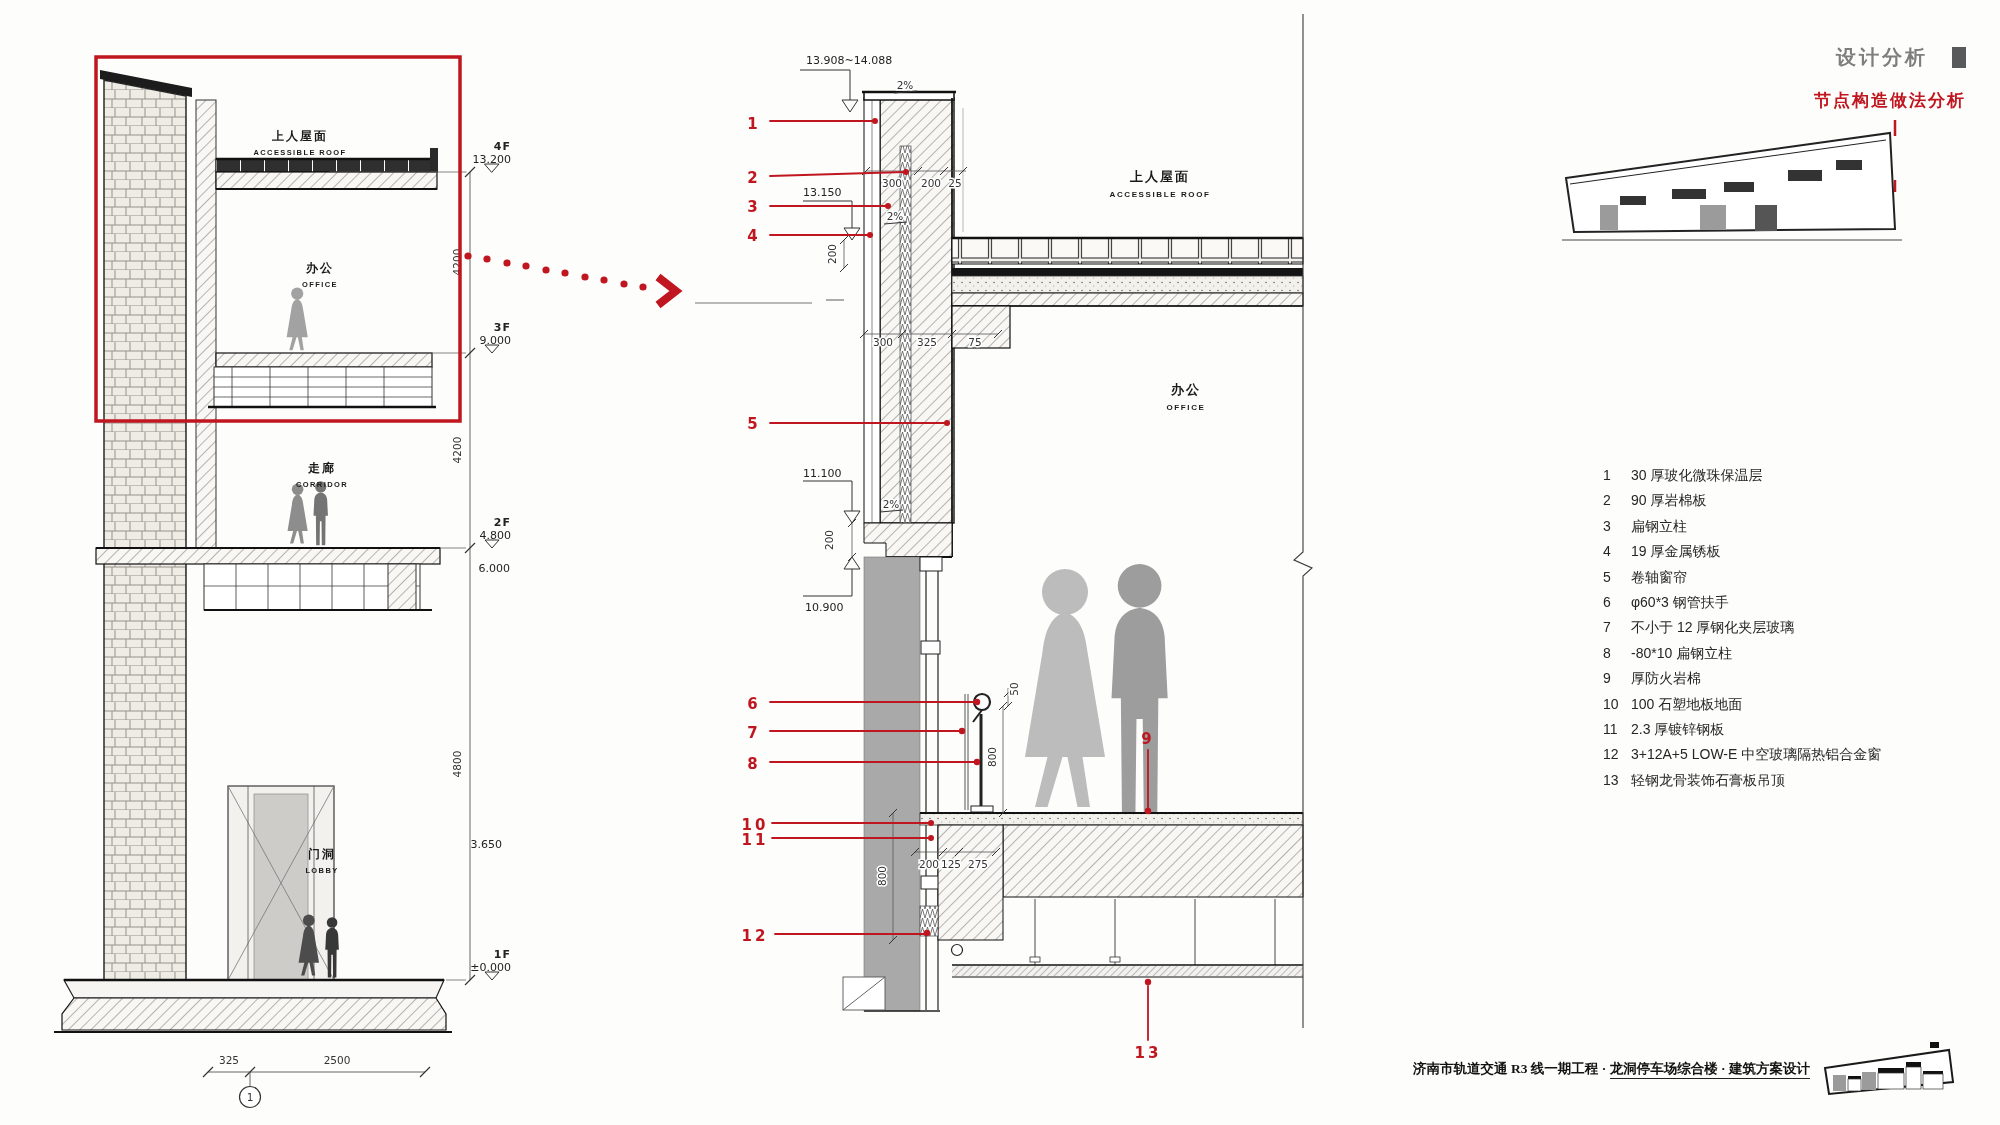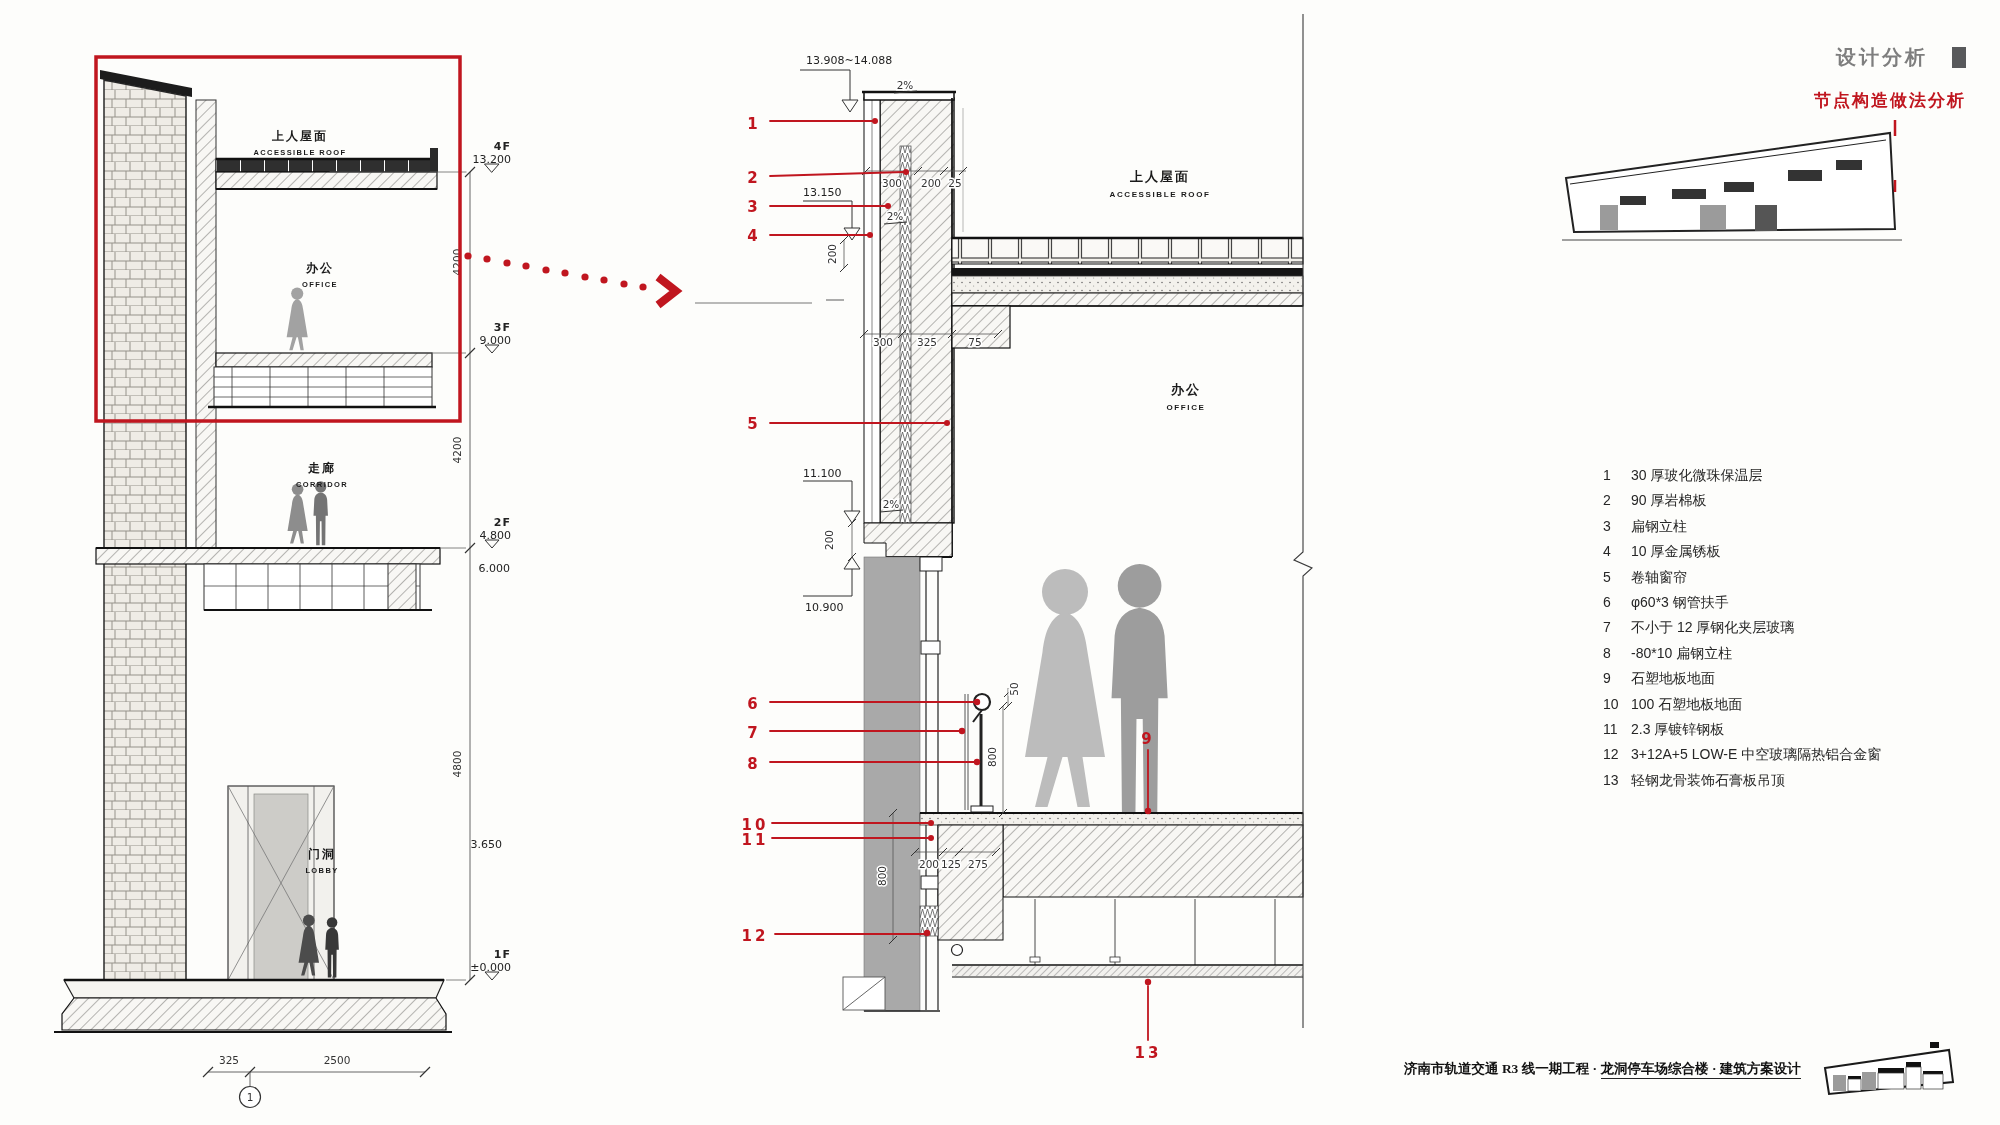--- a/index.html
+++ b/index.html
@@ -24,21 +24,21 @@
   .hdr-main{font-size:20px;font-weight:bold;color:#7e7e7e;letter-spacing:3px}
   .hdr-sq{width:14px;height:21px;background:#58595b}
   .hdr-sub{margin-top:18px;font-size:17px;font-weight:bold;color:#c0161f;letter-spacing:2px}
 
   
   .legend{position:absolute;left:1603px;top:467px;font-size:14px;color:#262626}
   .legend-row{display:flex;height:25.4px;line-height:17px;align-items:flex-start}
   .legend-num{width:28px;flex:none}
 
   
-  .footer{position:absolute;left:1404px;top:1060px;width:415px;text-align:left;
+  .footer{position:absolute;left:1404px;top:1060px;width:415px;text-align:center;
           font-family:"Liberation Serif",serif;font-weight:bold;font-size:13.5px;color:#121212;white-space:nowrap}
   .footer .u{border-bottom:1.5px solid #222;padding-bottom:2px}
 </style>
 </head>
 <body>
 
 <div class="sheet">
 
 <svg class="drawing" width="2000" height="1125" viewBox="0 0 2000 1125">
   <defs>
@@ -492,41 +492,41 @@
   <div class="legend-row">
         <span class="legend-num">2</span>
         <span>90 厚岩棉板</span>
       </div>
   <div class="legend-row">
         <span class="legend-num">3</span>
         <span>扁钢立柱</span>
       </div>
   <div class="legend-row">
         <span class="legend-num">4</span>
-        <span>10 厚金属锈板</span>
+        <span>19 厚金属锈板</span>
       </div>
   <div class="legend-row">
         <span class="legend-num">5</span>
         <span>卷轴窗帘</span>
       </div>
   <div class="legend-row">
         <span class="legend-num">6</span>
         <span>φ60*3 钢管扶手</span>
       </div>
   <div class="legend-row">
         <span class="legend-num">7</span>
         <span>不小于 12 厚钢化夹层玻璃</span>
       </div>
   <div class="legend-row">
         <span class="legend-num">8</span>
         <span>-80*10 扁钢立柱</span>
       </div>
   <div class="legend-row">
         <span class="legend-num">9</span>
-        <span>石塑地板地面</span>
+        <span>厚防火岩棉</span>
       </div>
   <div class="legend-row">
         <span class="legend-num">10</span>
         <span>100 石塑地板地面</span>
       </div>
   <div class="legend-row">
         <span class="legend-num">11</span>
         <span>2.3 厚镀锌钢板</span>
       </div>
   <div class="legend-row">

